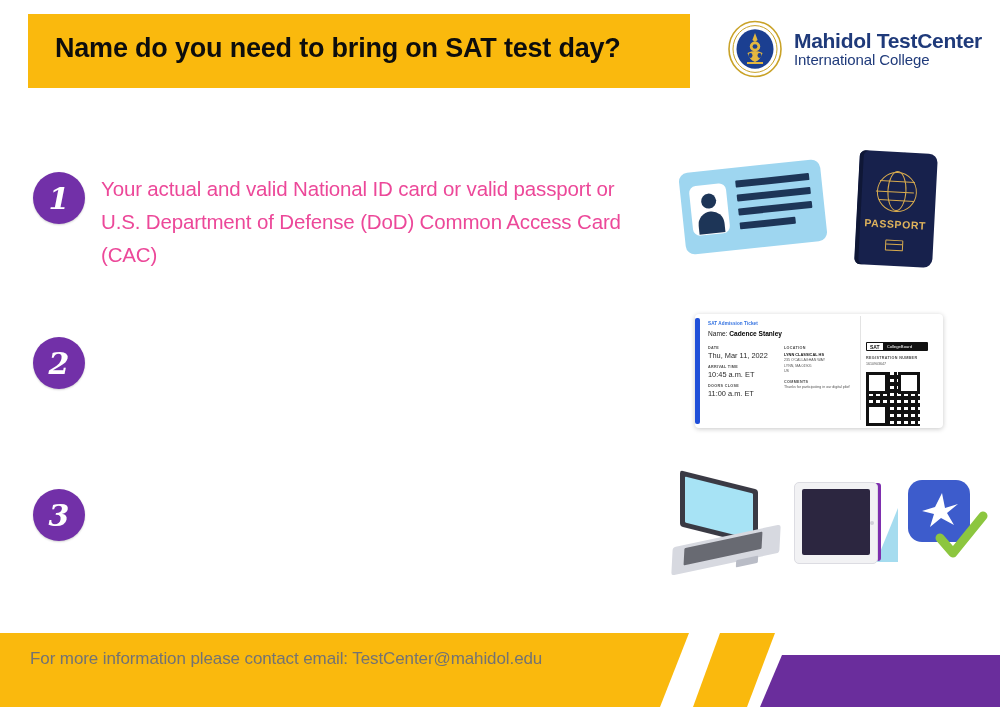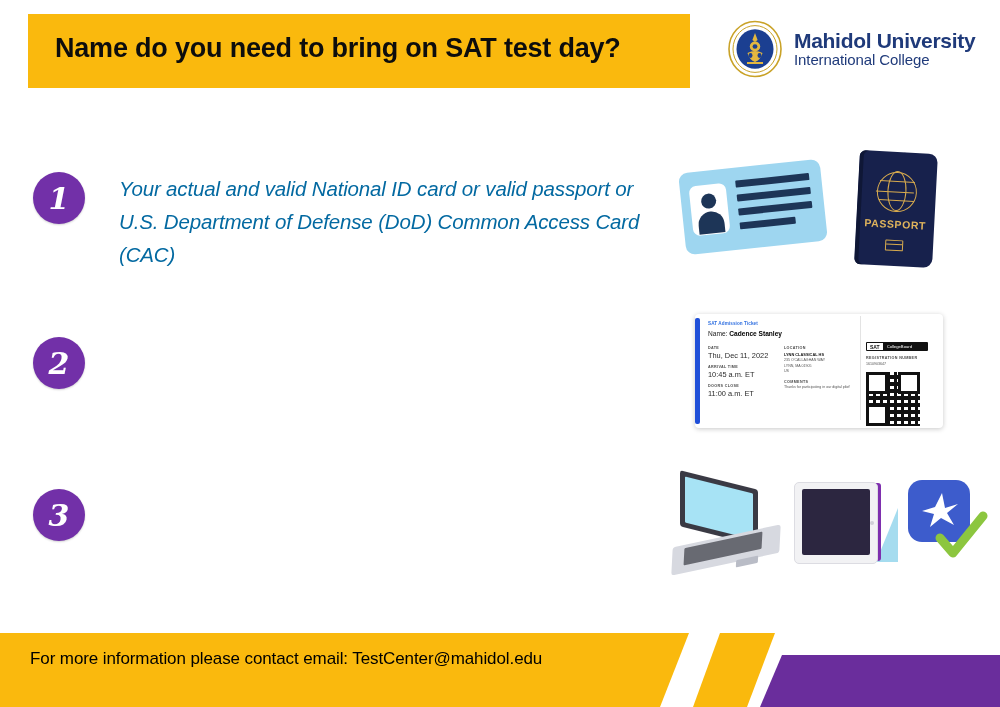--- a/index.html
+++ b/index.html
@@ -35,25 +35,24 @@
     width:52px;height:52px;border-radius:50%;
     background:#7230a8;
     color:#ffffff;
     display:flex;align-items:center;justify-content:center;
     font-family:"DejaVu Serif", serif;
     font-style:italic;font-weight:bold;font-size:30px;
     flex:0 0 auto;
     box-shadow:0 1px 2px rgba(0,0,0,.18);
   }
   .item-text{
-    margin-left:34px;
-    font-size:20.5px;color:#0369a1;
+    margin-left:16px;
+    font-size:20.5px;color:#ec4899;
     line-height:1.62;
     letter-spacing:-0.15px;
-    font-style:italic;
   }
   #item1{left:33px;top:172px;}
   #item1 .item-text{width:540px;}
   #item2{left:33px;top:337px;}
   #item2 .item-text{width:540px;}
   #item3{left:33px;top:489px;}
   #item3 .item-text{width:545px;}
 
   
   .art{position:absolute;}
@@ -202,21 +201,21 @@
     background:#fab90d;
     clip-path:polygon(27px 0, 82px 0, 54px 74px, 0 74px);
   }
   .f-purple{
     position:absolute;right:0;bottom:0;width:240px;height:52px;
     background:#6a2d9c;
     clip-path:polygon(22px 0, 240px 0, 240px 52px, 0 52px);
   }
   .f-text{
     position:absolute;left:30px;top:12px;width:620px;
-    font-size:17px;color:#000000;line-height:1.78;letter-spacing:-0.1px;
+    font-size:17px;color:#737373;line-height:1.78;letter-spacing:-0.1px;
   }
 </style>
 </head>
 <body>
 
 <div class="header">
   <div class="header-band"></div>
   <div class="header-title">Name do you need to bring on SAT test day?</div>
 
   <div class="logo-wrap">
@@ -226,21 +225,21 @@
       <ellipse cx="28" cy="29" rx="18.5" ry="19.8" fill="#1b3f91"></ellipse>
       <path d="M28 13 L30.6 20 L28 22 L25.4 20 Z" fill="#e3b73f"></path>
       <ellipse cx="28" cy="26.5" rx="5.2" ry="5" fill="#e3b73f"></ellipse>
       <ellipse cx="28" cy="26.5" rx="2.4" ry="2.3" fill="#1b3f91"></ellipse>
       <path d="M20.5 33 q7.5 -4 15 0 q-2 7 -7.5 9 q-5.5 -2 -7.5 -9 Z" fill="#e3b73f"></path>
       <ellipse cx="23.5" cy="35.5" rx="2" ry="2.4" fill="#1b3f91"></ellipse>
       <ellipse cx="32.5" cy="35.5" rx="2" ry="2.4" fill="#1b3f91"></ellipse>
       <path d="M20 42 h16 v2 h-16 Z" fill="#e3b73f"></path>
     </svg>
     <div class="logo-text">
-      <div class="logo-line1">Mahidol University</div>
+      <div class="logo-line1">Mahidol TestCenter</div>
       <div class="logo-line2">International College</div>
     </div>
   </div>
 </div>
 
 <div class="items">
 
   <div class="item" id="item1">
     <div class="badge">1</div>
     <div class="item-text">Your actual and valid National ID card or valid passport or U.S. Department of Defense (DoD) Common Access Card (CAC)</div>
@@ -281,21 +280,21 @@
     <div class="tk-divider"></div>
     <div class="tk-inner">
       <div class="tk-kicker">SAT Admission Ticket</div>
       <div class="tk-name">
         <span>Name:</span>
         <b>Cadence Stanley</b>
       </div>
       <div class="tk-cols">
         <div class="tk-col1">
           <div class="tk-lbl">DATE</div>
-          <div class="tk-val">Thu, Dec 11, 2022</div>
+          <div class="tk-val">Thu, Mar 11, 2022</div>
           <div class="tk-lbl">ARRIVAL TIME</div>
           <div class="tk-val">10:45 a.m. ET</div>
           <div class="tk-lbl">DOORS CLOSE</div>
           <div class="tk-val">11:00 a.m. ET</div>
         </div>
         <div class="tk-col2">
           <div class="tk-lbl">LOCATION</div>
           <div class="tk-small">
             <b>LYNN CLASSICAL HS</b><br>
             <span>235 O'CALLAGHAN WAY</span><br>

